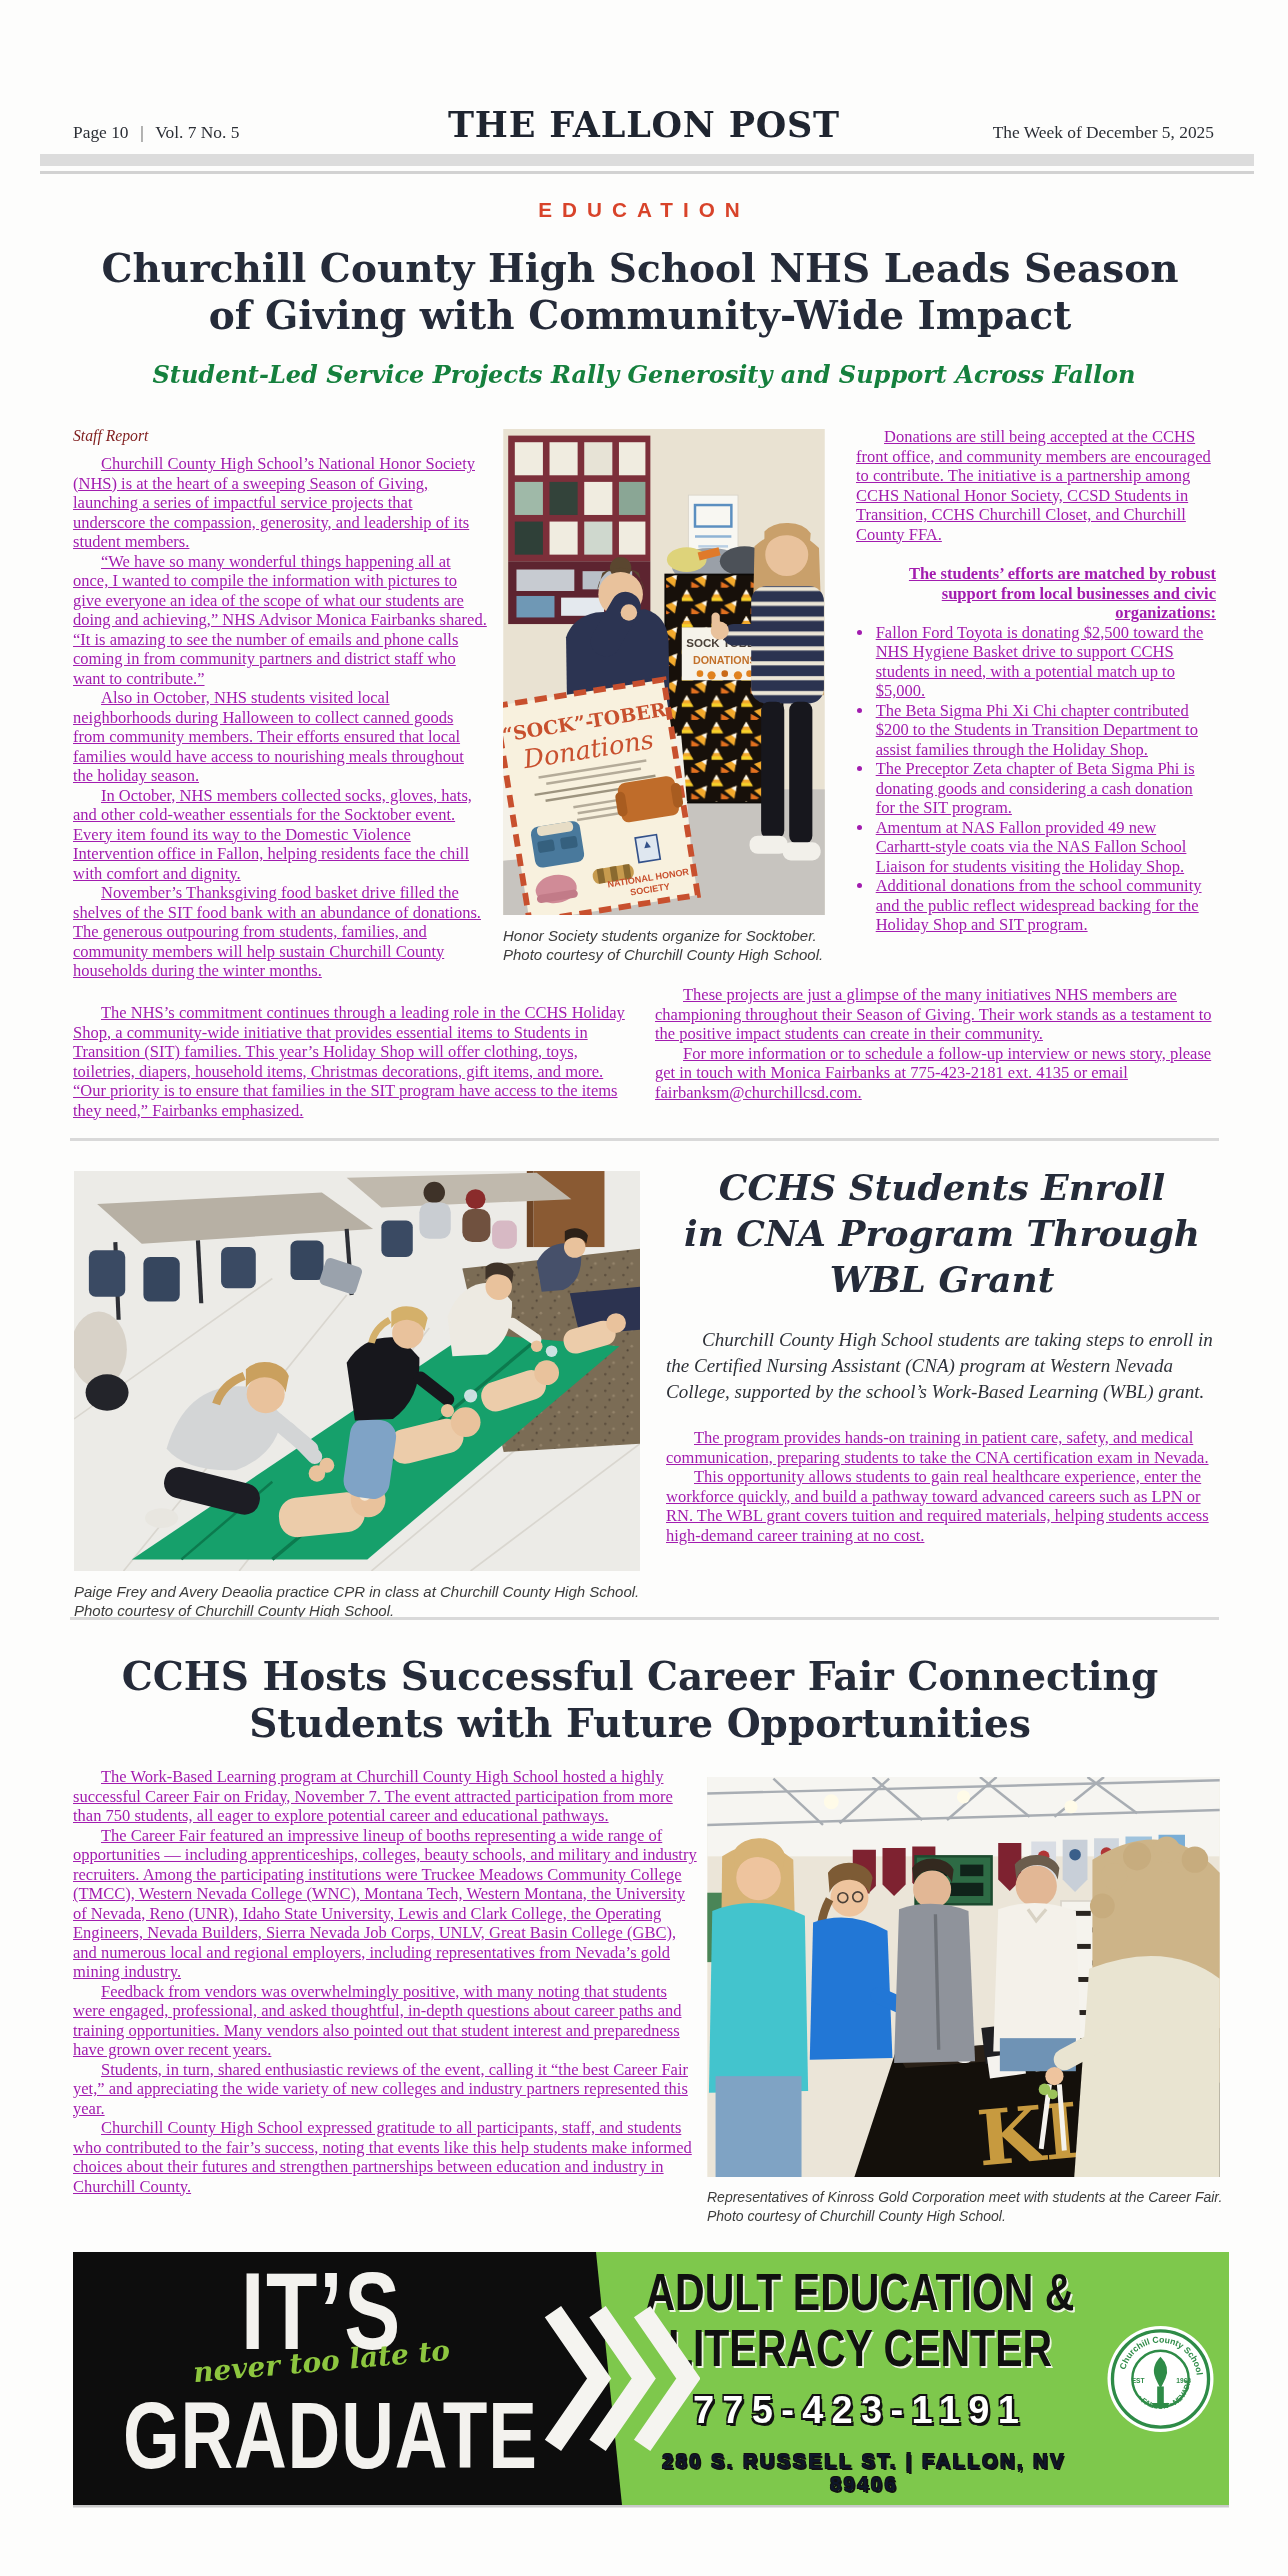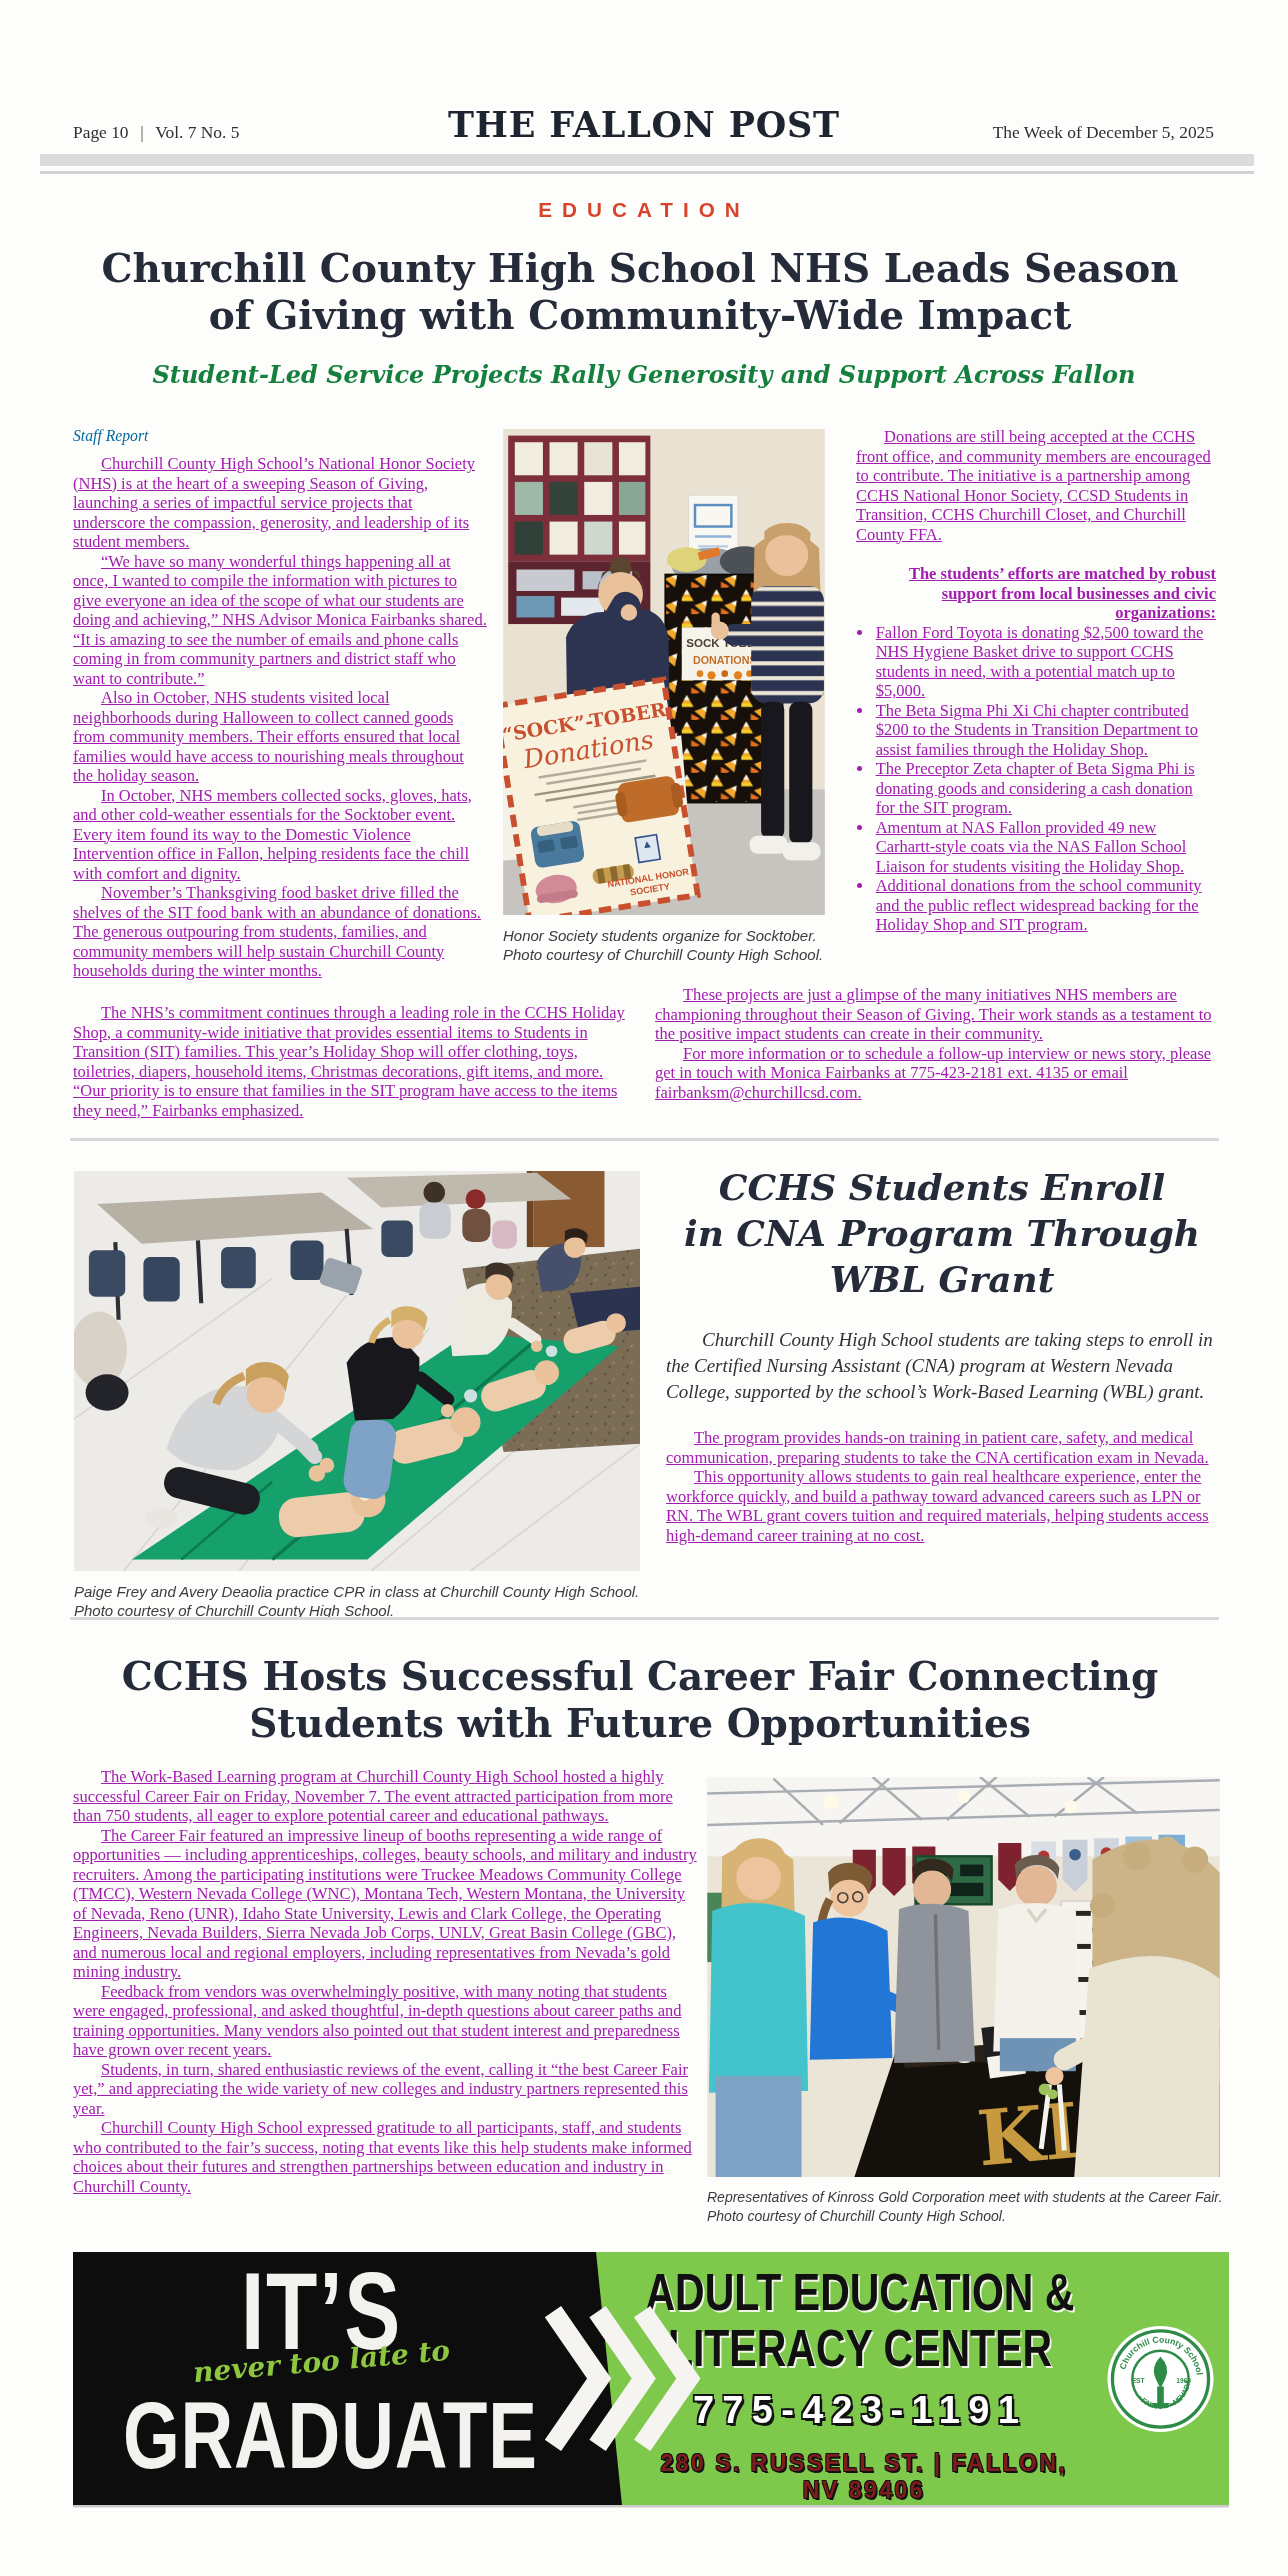--- a/index.html
+++ b/index.html
@@ -19,21 +19,21 @@
 
   .eyebrow{left:0;right:0;top:198px;text-align:center;font-family:"Liberation Sans",sans-serif;
            font-weight:bold;font-size:20.7px;letter-spacing:10px;color:#d8432a;}
 
   
   .headline{left:0;right:8px;text-align:center;font-family:"DejaVu Serif",serif;font-weight:bold;
             color:#252b39;font-size:39px;line-height:47px;}
   .h-art1{top:245px;}
   .subhead{left:0;right:0;top:360px;text-align:center;font-family:"DejaVu Serif",serif;
            font-weight:bold;font-style:italic;font-size:24px;color:#15803d;}
-  .byline{left:73px;top:427px;font-style:italic;font-size:15.7px;color:#0369a1;}
+  .byline{left:73px;top:427px;font-style:italic;font-size:15.7px;color:#7f1d1d;}
 
   
   .bodycol{font-size:16.5px;line-height:19.5px;color:#a21caf;text-decoration:underline;}
   .bodycol p{margin:0;text-indent:28px;}
   .a1-left{left:73px;top:454px;width:415px;}
   .a1-right{left:856px;top:427px;width:360px;}
   .a1-right .lead-bold{margin-top:20px;font-weight:bold;text-indent:25px;text-align:right;}
   .a1-right ul{margin:0;padding-left:18px;list-style:disc;}
   .a1-right li{padding-left:1.7px;margin:0;}
   .a1-bottom-left{left:73px;top:1003px;width:556px;}
@@ -81,22 +81,22 @@
   .ad-chevrons{position:absolute;left:470px;top:53px;z-index:3;}
   .ad-right-text{position:absolute;left:58px;right:153px;top:0;text-align:center;
                  font-family:"Liberation Sans",sans-serif;}
   .ad-line{position:absolute;left:0;right:0;font-weight:bold;color:#101010;font-size:41px;
            transform:scaleY(1.25);transform-origin:top center;letter-spacing:0px;
            text-shadow:1.7px 1.7px 0 #eef5e2;}
   .ad-line1{top:11.6px;} .ad-line2{top:68px;}
   .ad-phone{position:absolute;left:0;right:0;top:137px;font-weight:bold;font-size:38px;
             letter-spacing:8.3px;color:#ffffff;
             text-shadow:2.5px 2.5px 0 #111,-1.7px -1.7px 0 #111,1.7px -1.7px 0 #111,-1.7px 1.7px 0 #111;}
-  .ad-address{position:absolute;left:8px;right:0;top:198px;font-weight:bold;font-size:23px;
-              letter-spacing:2.5px;color:#7f1d1d;
+  .ad-address{position:absolute;left:8px;right:0;top:198px;font-weight:bold;font-size:20px;
+              letter-spacing:2.5px;color:#0f172a;
               text-shadow:1.7px 1.7px 0 #111,-0.8px -0.8px 0 #111,0.8px -0.8px 0 #111,-0.8px 0.8px 0 #111;}
   .ad-seal{position:absolute;right:13.2px;top:50%;transform:translateY(-50%);z-index:2;}
 </style>
 </head>
 <body>
 
 <div class="page">
 
   <div class="abs hdr-small hdr-left">
     <span>Page 10</span><span class="sep">|</span><span>Vol. 7 No. 5</span>

